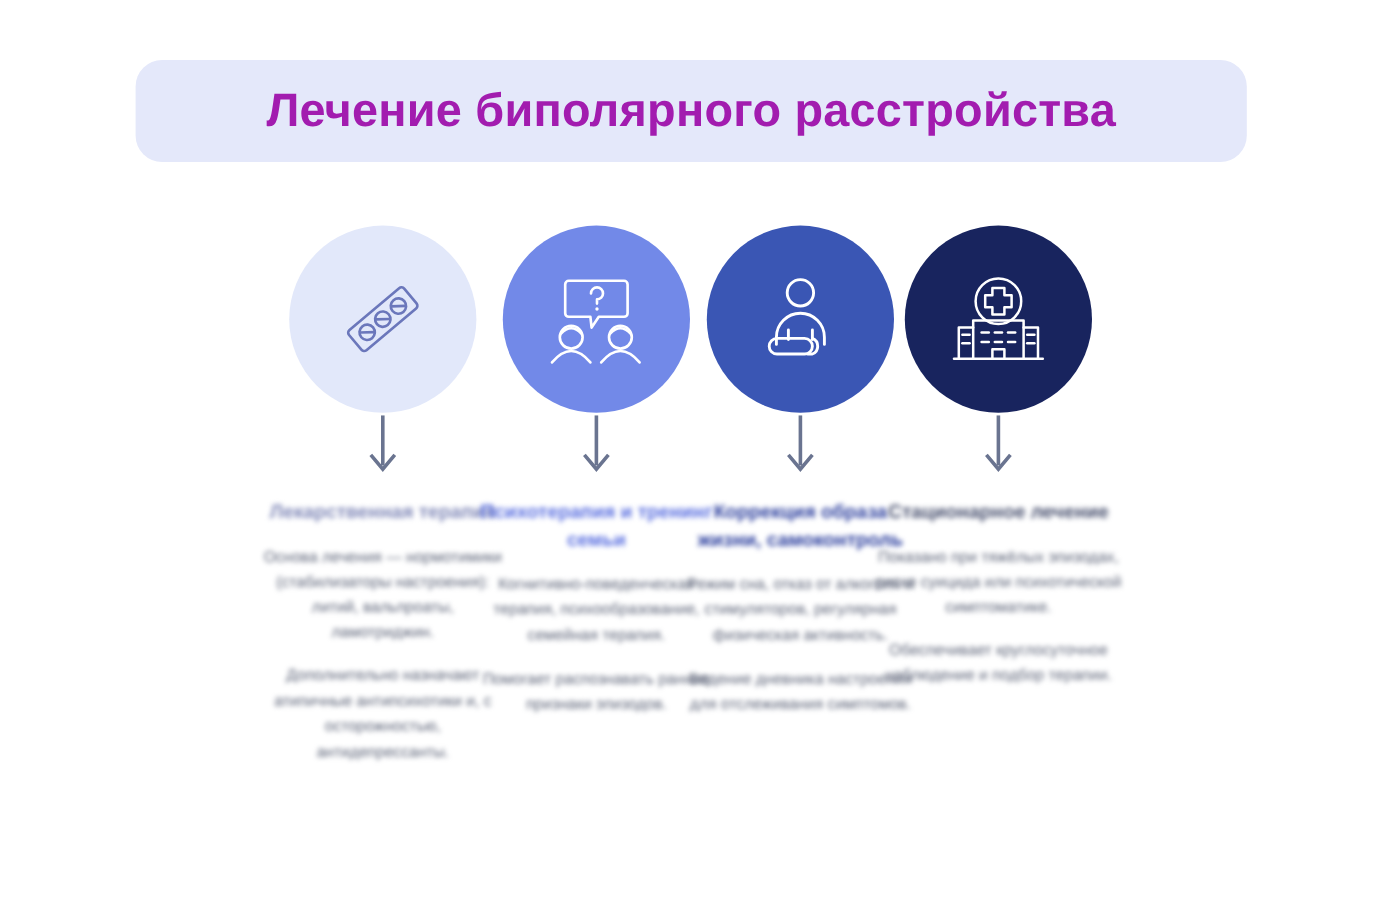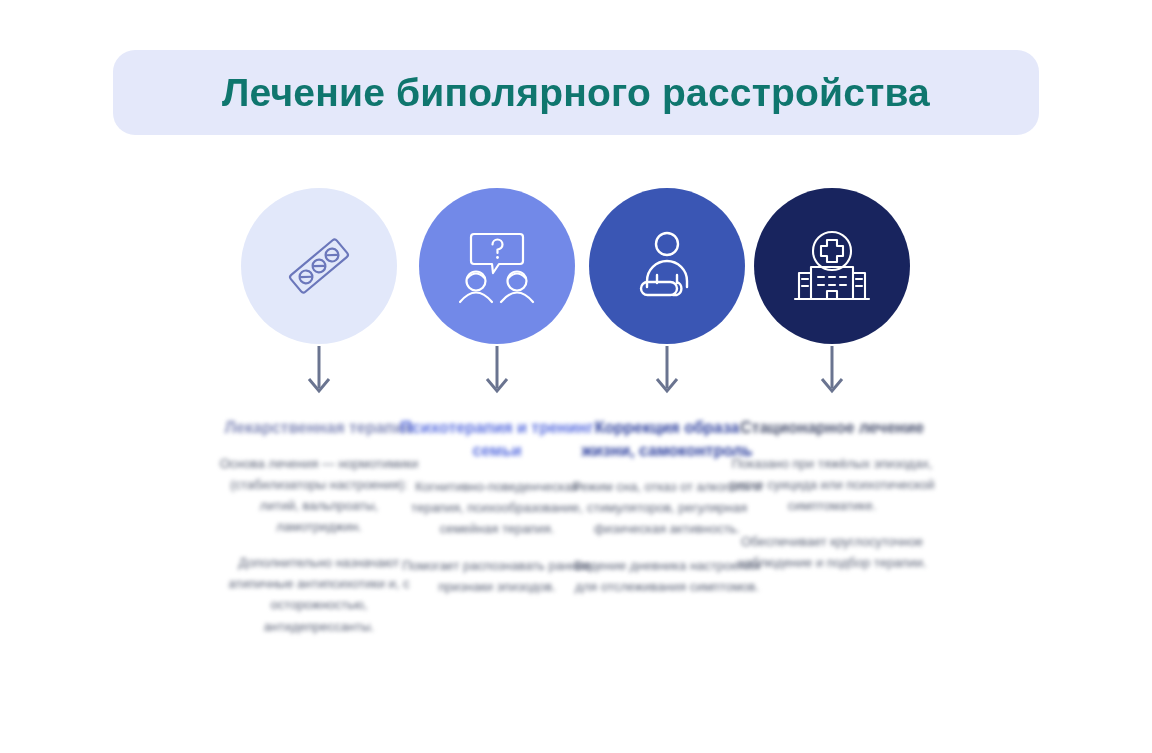--- a/index.html
+++ b/index.html
@@ -26,21 +26,21 @@
     background: #e4e8fa;
     border-radius: 22px;
     display: flex;
     align-items: center;
     justify-content: center;
     box-sizing: border-box;
   }
   #title-text {
     font-size: 39px;
     font-weight: bold;
-    color: #0f766e;
+    color: #a21caf;
     letter-spacing: 0.2px;
     white-space: nowrap;
   }
 
   
   .column {
     position: absolute;
     top: 188px;
     width: 230px;
     display: flex;

